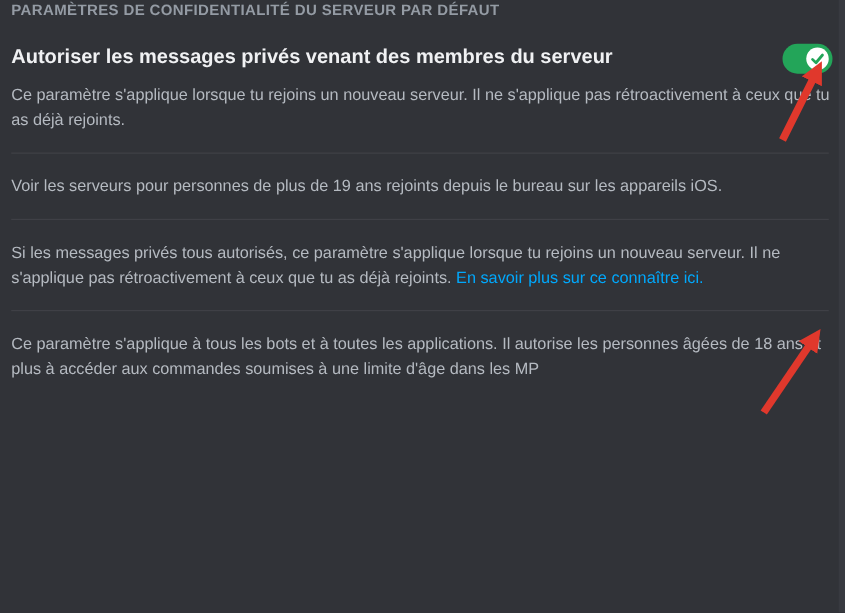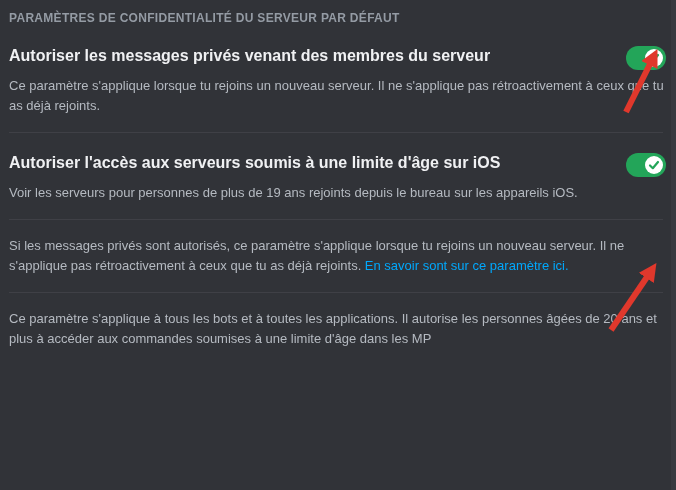--- a/index.html
+++ b/index.html
@@ -5,35 +5,35 @@
   html,body{margin:0;padding:0;}
   body{
     width:676px;height:490px;overflow:hidden;
     background:#313338;
     font-family:"Liberation Sans","DejaVu Sans",sans-serif;
     position:relative;
   }
   .page{
     box-sizing:border-box;
     width:676px;height:490px;
-    padding:10px 10px 0 9px;
+    padding:0 10px 0 9px;
     position:relative;
   }
   .panel-edge{
     position:absolute;right:0;top:0;width:5px;height:490px;
     background:#383a40;
   }
   .section-header{
     font-size:12px;font-weight:700;letter-spacing:.3px;
     color:#949ba4;line-height:16px;
     text-transform:uppercase;
   }
   .setting{margin-top:16px;}
   .setting:first-of-type{margin-top:10px;}
-  .setting-row{display:flex;align-items:flex-end;}
+  .setting-row{display:flex;align-items:center;}
   .setting-title{
     flex:1;margin-right:14px;
     color:#f0f1f3;font-size:16px;font-weight:600;line-height:28px;
   }
   .setting-desc{
     margin-top:6px;
     color:#b5bac1;font-size:13px;line-height:20px;
   }
   .setting-desc a{
     color:#00a8fc;text-decoration:none;cursor:pointer;
@@ -84,44 +84,31 @@
           </span>
 
         </div>
       </div>
     </div>
     <div class="setting-desc">Ce paramètre s'applique lorsque tu rejoins un nouveau serveur. Il ne s'applique pas rétroactivement à ceux que tu as déjà rejoints.</div>
     <div class="divider"></div>
   </div>
 
   <div class="setting">
-    <div class="setting-row">
-      <div class="setting-title">Autoriser l'accès aux serveurs soumis à une limite d'âge sur iOS</div>
-      <div class="toggle" data-state="on">
-        <div class="thumb">
-          <span class="icon-check">
-            <svg width="12" height="12" viewBox="0 0 12 12">
-                <path d="M2 6.5 L4.8 9.2 L10 3" fill="none" stroke="#23a559" stroke-width="2.2" stroke-linecap="round" stroke-linejoin="round"></path>
-              </svg>
-          </span>
-
-        </div>
-      </div>
-    </div>
     <div class="setting-desc">Voir les serveurs pour personnes de plus de 19 ans rejoints depuis le bureau sur les appareils iOS.</div>
     <div class="divider"></div>
   </div>
 
   <div class="setting">
-    <div class="setting-desc"><span>Si les messages privés sont autorisés, ce paramètre s'applique lorsque tu rejoins un nouveau serveur. Il ne s'applique pas rétroactivement à ceux que tu as déjà rejoints. </span><a>En savoir sont sur ce paramètre ici.</a></div>
+    <div class="setting-desc"><span>Si les messages privés tous autorisés, ce paramètre s'applique lorsque tu rejoins un nouveau serveur. Il ne s'applique pas rétroactivement à ceux que tu as déjà rejoints. </span><a>En savoir plus sur ce connaître ici.</a></div>
     <div class="divider"></div>
   </div>
 
   <div class="setting">
-    <div class="setting-desc">Ce paramètre s'applique à tous les bots et à toutes les applications. Il autorise les personnes âgées de 20 ans et plus à accéder aux commandes soumises à une limite d'âge dans les MP</div>
+    <div class="setting-desc">Ce paramètre s'applique à tous les bots et à toutes les applications. Il autorise les personnes âgées de 18 ans et plus à accéder aux commandes soumises à une limite d'âge dans les MP</div>
   </div>
 
   <div class="panel-edge"></div>
 
   <svg class="arrow-overlay" width="676" height="490" viewBox="0 0 676 490">
     <defs>
       <marker id="ah" markerWidth="3.2" markerHeight="3.2" refX="0.2" refY="1.5" orient="auto">
         <path d="M0,0 L3,1.5 L0,3 Z" fill="#e0382c"></path>
       </marker>
     </defs>

